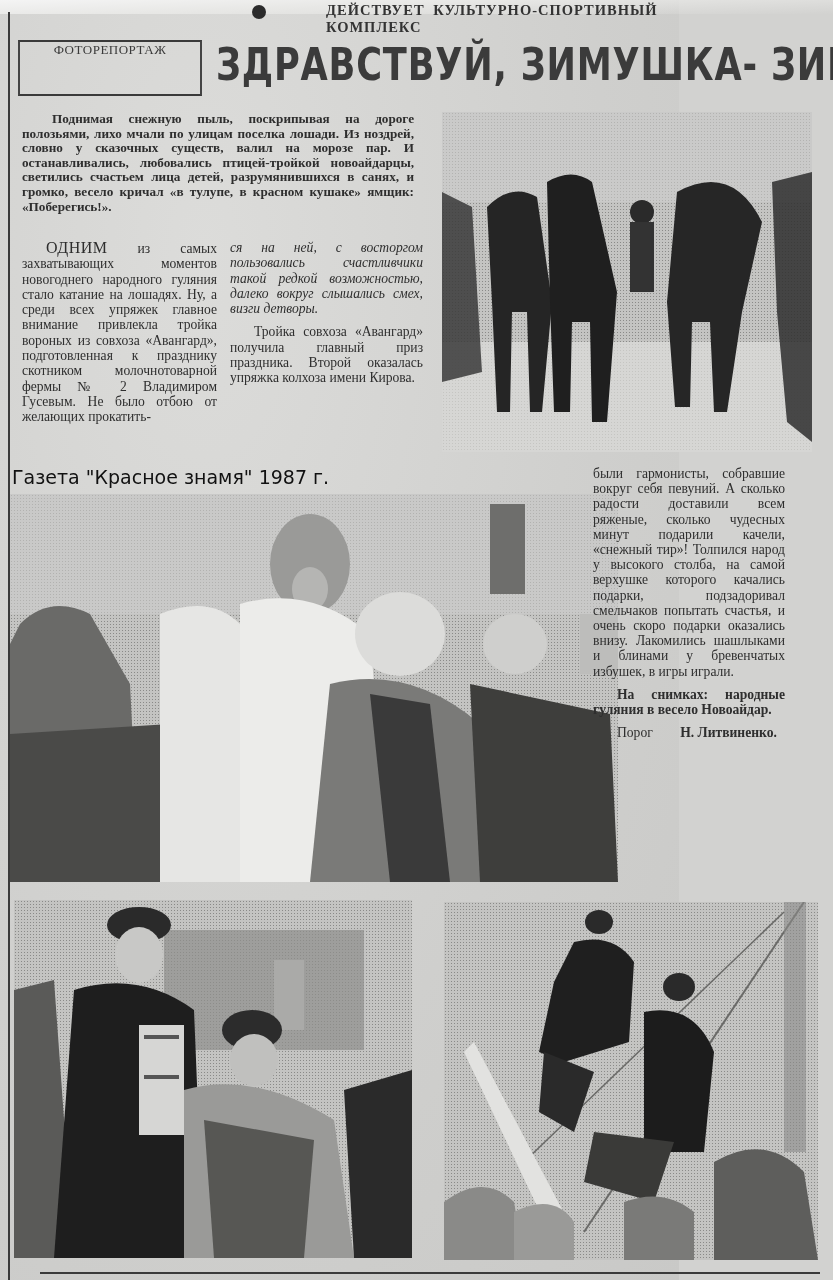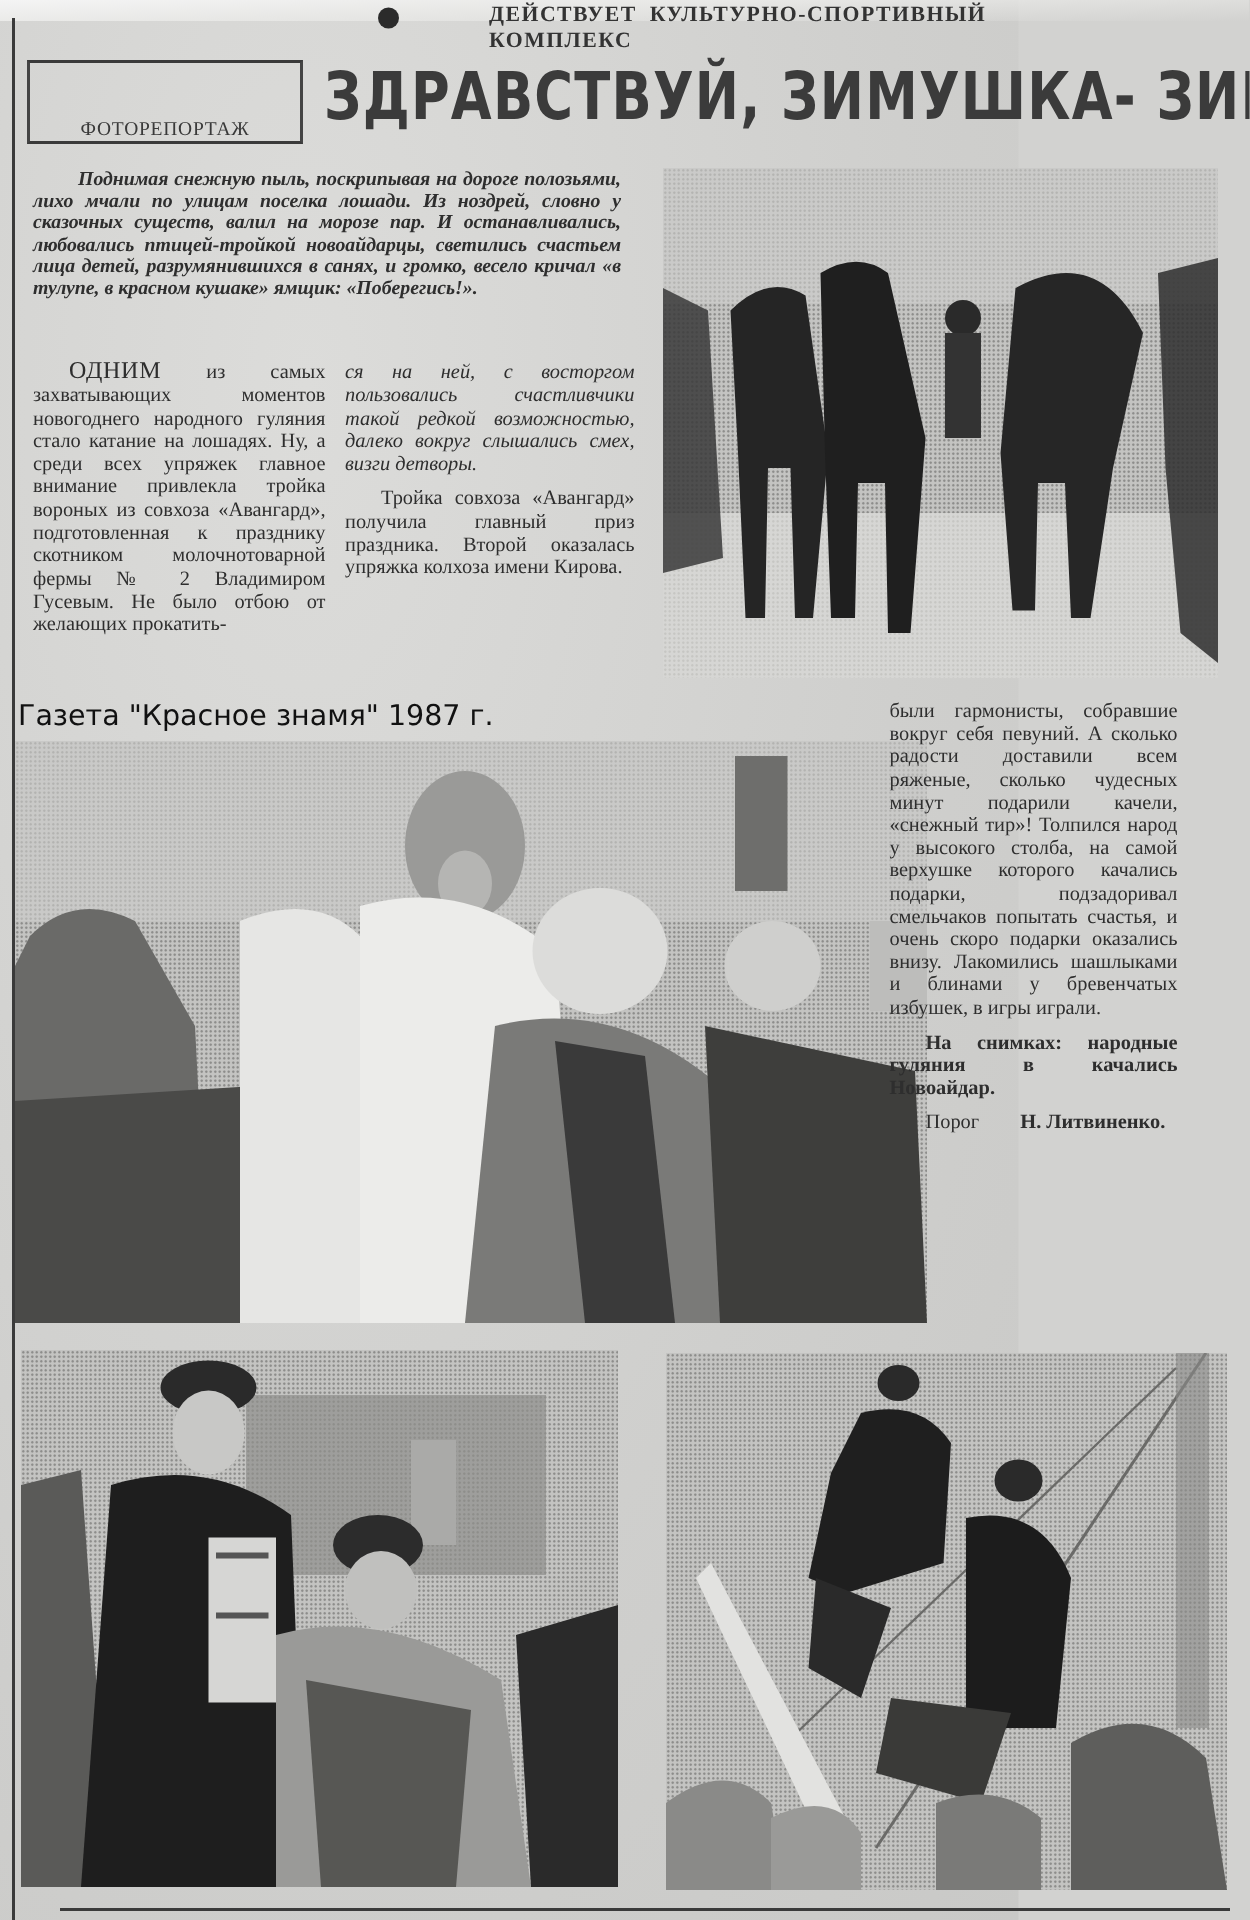--- a/index.html
+++ b/index.html
@@ -30,40 +30,40 @@
     position: absolute; left: 326px; top: 2px;
     font-family: "Liberation Serif", serif; font-weight: bold;
     font-size: 14.5px; letter-spacing: 1px; color: #333;
     word-spacing: 4px;
   }
   .rubric {
     position: absolute; left: 18px; top: 40px; width: 184px; height: 56px;
     border-top: 2px solid #3a3a3a; border-bottom: 2px solid #3a3a3a;
     border-left: 2px solid #444; border-right: 2px solid #444;
     box-sizing: border-box;
-    display: flex; align-items: flex-end; justify-content: center;
+    display: flex; align-items: flex-start; justify-content: center;
     font-family: "Liberation Serif", serif; font-size: 13px; color: #3a3a3a;
     letter-spacing: 0.5px;
   }
   .headline {
     position: absolute; left: 216px; top: 30px; width: 600px; height: 70px;
     font-family: "DejaVu Sans", sans-serif; font-weight: bold;
     font-size: 44px; line-height: 70px; color: #3b3b3b;
     transform: scaleX(0.8); transform-origin: left center;
     white-space: nowrap; letter-spacing: 1px;
   }
   .col {
     position: absolute;
     font-family: "Liberation Serif", serif;
     font-size: 13.4px; line-height: 14.6px; color: #2e2e2e;
     text-align: justify; text-align-last: left;
   }
   .col p { margin: 0; text-indent: 24px; }
   .col p + p { margin-top: 8px; }
-  .lead { left: 22px; top: 112px; width: 392px; font-weight: bold; font-size: 13.2px; font-style: italic; }
+  .lead { left: 22px; top: 112px; width: 392px; font-weight: bold; font-size: 13.2px; }
   .lead p { text-indent: 30px; }
   .col-a { left: 22px; top: 240px; width: 195px; font-size: 13.6px; line-height: 15.3px; }
   .col-a p:first-child .dropcap { font-size: 16px; letter-spacing: 0.5px; }
   .col-b { left: 230px; top: 240px; width: 193px; font-size: 13.6px; line-height: 15.3px; }
   .col-b p:first-child { text-indent: 0; font-style: italic; }
   .col-c { left: 593px; top: 466px; width: 192px; font-size: 13.6px; line-height: 15.2px; }
   .col-c p:first-child { text-indent: 0; }
   .col-c .caption { font-weight: bold; }
   .col-c .credit { text-indent: 24px; }
   .col-c .credit b { font-weight: bold; margin-left: 24px; }
@@ -148,21 +148,21 @@
       <path d="M360 200 L420 210 L440 388 L380 388 Z" fill="#3a3a3a"></path>
       <ellipse cx="505" cy="150" rx="32" ry="30" fill="#cfcfcd"></ellipse>
       <path d="M460 190 L600 220 L608 388 L470 388 Z" fill="#3e3e3c"></path>
       <rect x="480" y="10" width="35" height="90" fill="#6e6e6c"></rect>
       <rect x="570" y="120" width="38" height="60" fill="#bdbdbb"></rect>
     </svg>
   </div>
 
   <div class="col col-c">
     <p>были гармонисты, собравшие вокруг себя певуний. А сколько радости доставили всем ряженые, сколько чудесных минут подарили качели, «снежный тир»! Толпился народ у высокого столба, на самой верхушке которого качались подарки, подзадоривал смельчаков попытать счастья, и очень скоро подарки оказались внизу. Лакомились шашлыками и блинами у бревенчатых избушек, в игры играли.</p>
-    <p class="caption">На снимках: народные гуляния в качались Новоайдар.</p>
+    <p class="caption">На снимках: народные гуляния в весело Новоайдар.</p>
     <p class="credit"><span>Порог </span><b>Н. Литвиненко.</b></p>
   </div>
 
   <div class="photo photo-accordion">
     <svg viewBox="0 0 398 358" preserveAspectRatio="none">
       <rect x="150" y="30" width="200" height="120" fill="#8e8e8c" opacity="0.7"></rect>
       <rect x="260" y="60" width="30" height="70" fill="#aaaaa8"></rect>
       <path d="M0 90 L40 80 L60 358 L0 358 Z" fill="#5a5a58"></path>
       <ellipse cx="125" cy="25" rx="32" ry="18" fill="#2a2a2a"></ellipse>
       <ellipse cx="125" cy="55" rx="24" ry="28" fill="#c8c8c6"></ellipse>

